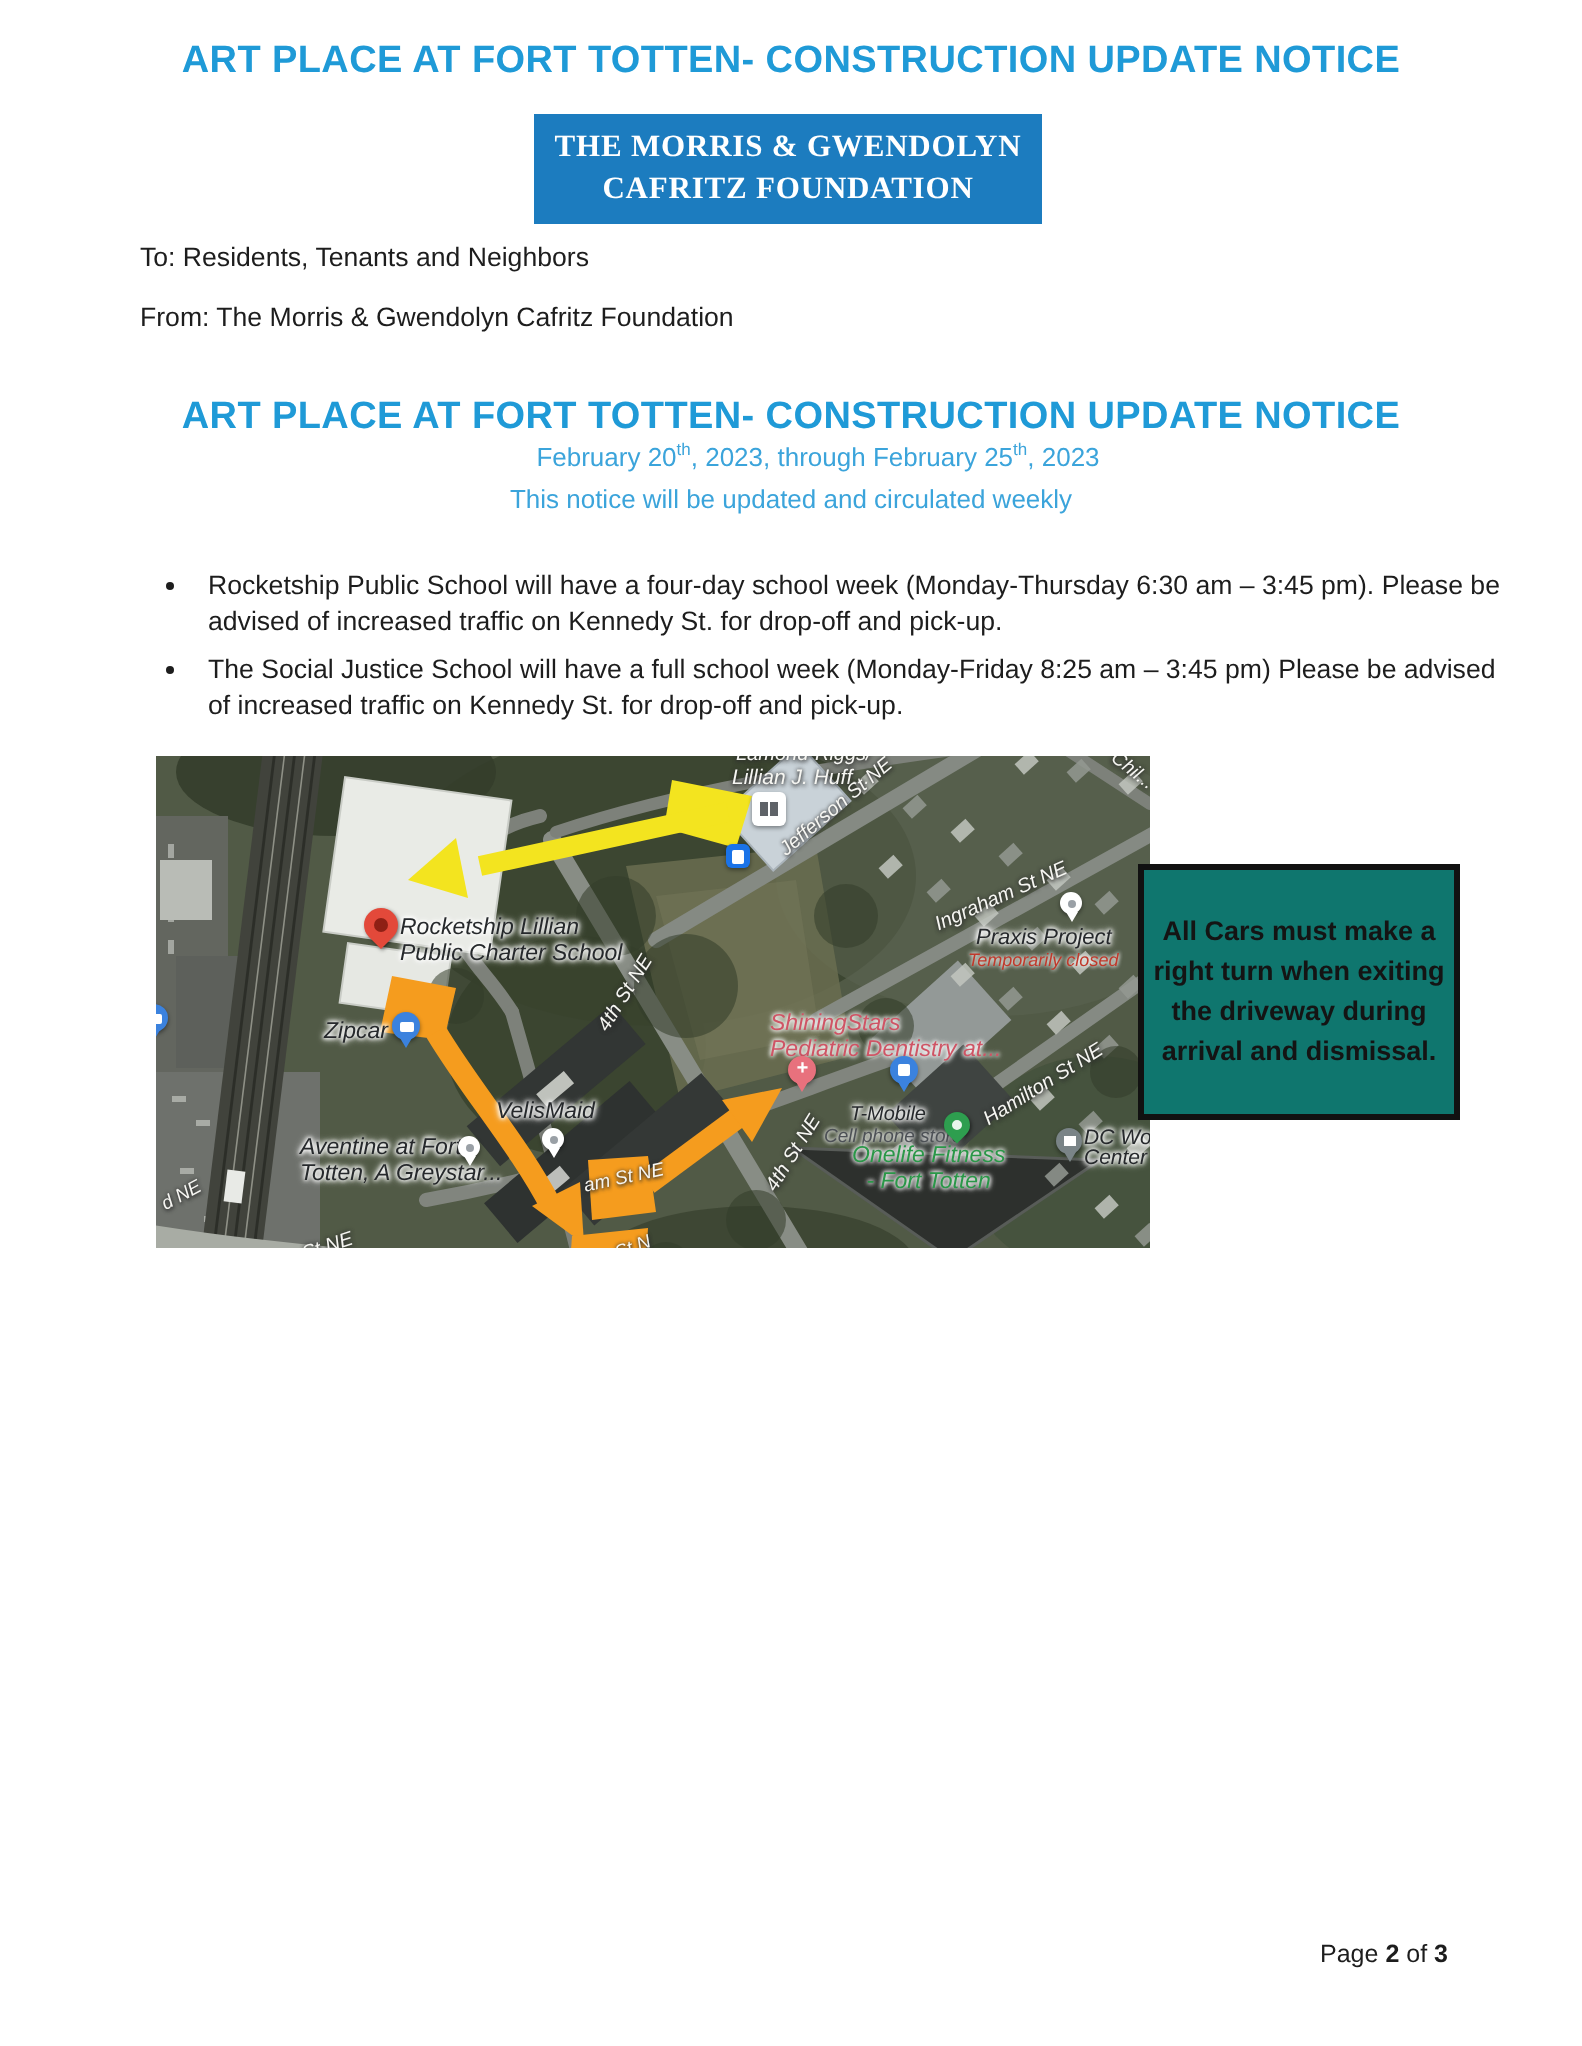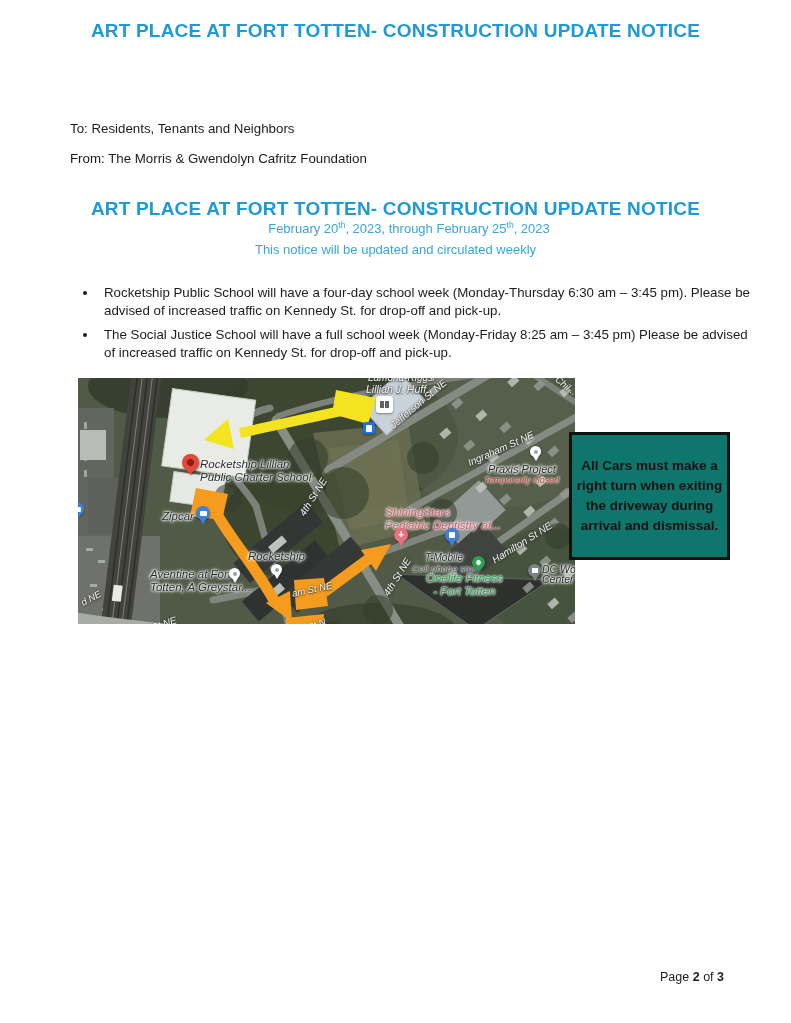--- a/index.html
+++ b/index.html
@@ -87,20 +87,24 @@
   .library i{width:9px;height:7px;
      background:linear-gradient(to right,#5f6368 44%,#ffffff 44%,#ffffff 56%,#5f6368 56%);}
 </style>
 </head>
 <body>
 
 <div id="page">
 
   <div id="title1" class="doc-title">ART PLACE AT FORT TOTTEN- CONSTRUCTION UPDATE NOTICE</div>
 
+  <div id="logo-box">
+    <span>THE MORRIS &amp; GWENDOLYN</span>
+    <span>CAFRITZ FOUNDATION</span>
+  </div>
 
   <div id="to-line" class="meta-line">To: Residents, Tenants and Neighbors</div>
   <div id="from-line" class="meta-line">From: The Morris &amp; Gwendolyn Cafritz Foundation</div>
 
   <div id="title2" class="doc-title">ART PLACE AT FORT TOTTEN- CONSTRUCTION UPDATE NOTICE</div>
 
   <div id="date-line" class="sub-blue"><span>February 20</span><sup class="th">th</sup><span>, 2023, through February 25</span><sup class="th">th</sup><span>, 2023</span></div>
 
   <div id="subtitle-line" class="sub-blue">This notice will be updated and circulated weekly</div>
 
@@ -268,21 +272,21 @@
     <div class="mlbl lbl-green two-line" style="left:348px;top:194px;font-size:11.5px;">
       <span>Onelife Fitness</span>
       <span>- Fort Totten</span>
     </div>
     <div class="mlbl lbl-white" style="left:412px;top:178px;transform:rotate(-32deg);transform-origin:left top;">Hamilton St NE</div>
     <div class="mlbl lbl-dark" style="left:464px;top:185px;font-size:10.5px;">DC Wo</div>
     <div class="mlbl lbl-dark" style="left:464px;top:195px;font-size:10.5px;">Center</div>
     <div class="mlbl lbl-white" style="left:219px;top:134px;transform:rotate(-58deg);transform-origin:left top;">4th St NE</div>
     <div class="mlbl lbl-white" style="left:303px;top:214px;transform:rotate(-58deg);transform-origin:left top;">4th St NE</div>
     <div class="mlbl lbl-dark" style="left:84px;top:132px;font-size:11.5px;">Zipcar</div>
-    <div class="mlbl lbl-dark" style="left:170px;top:172px;font-size:11.5px;">Rocketship</div>
+    <div class="mlbl lbl-dark" style="left:170px;top:172px;font-size:11.5px;">VelisMaid</div>
     <div class="mlbl lbl-dark two-line" style="left:72px;top:190px;width:78px;text-align:center;font-size:11.5px;">
       <span>Aventine at Fort</span>
       <span>Totten, A Greystar...</span>
     </div>
     <div class="mlbl lbl-white" style="left:30px;top:258px;transform:rotate(-18deg);transform-origin:left top;">Galloway St NE</div>
     <div class="mlbl lbl-white lbl-frag" style="left:36px;top:272px;transform:rotate(-42deg);transform-origin:left top;">Ft Tot...</div>
     <div class="mlbl lbl-white" style="left:348px;top:263px;">Galloway St NE</div>
     <div class="mlbl lbl-white" style="left:234px;top:274px;transform:rotate(-7deg);transform-origin:left top;">Ft Totten Sta</div>
     <div class="mlbl lbl-white lbl-frag" style="left:213px;top:210px;transform:rotate(-12deg);transform-origin:left top;">am St NE</div>
     <div class="mlbl lbl-white lbl-frag" style="left:228px;top:244px;transform:rotate(-20deg);transform-origin:left top;">St N</div>

